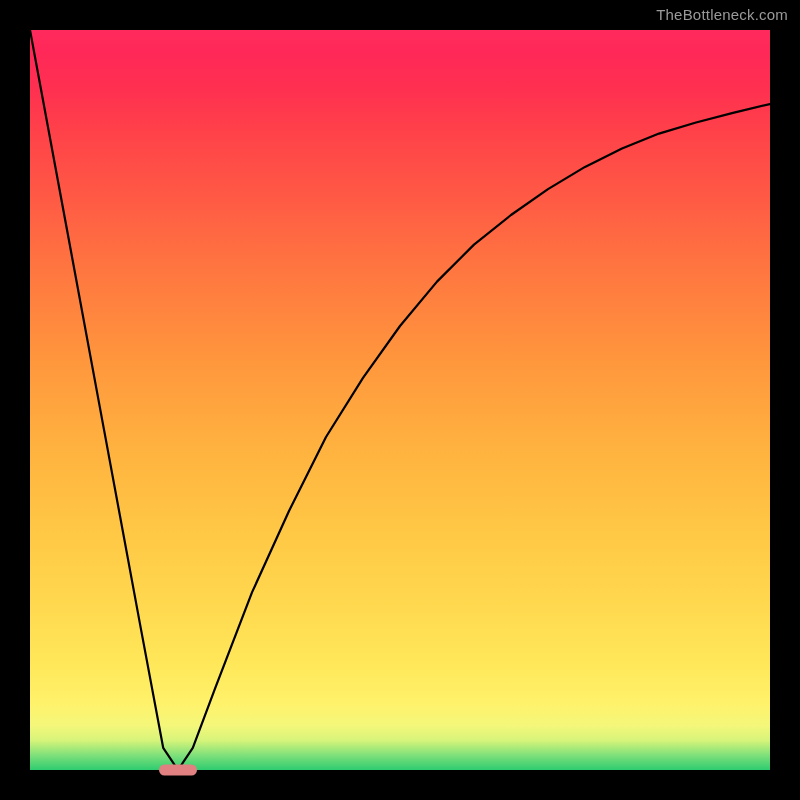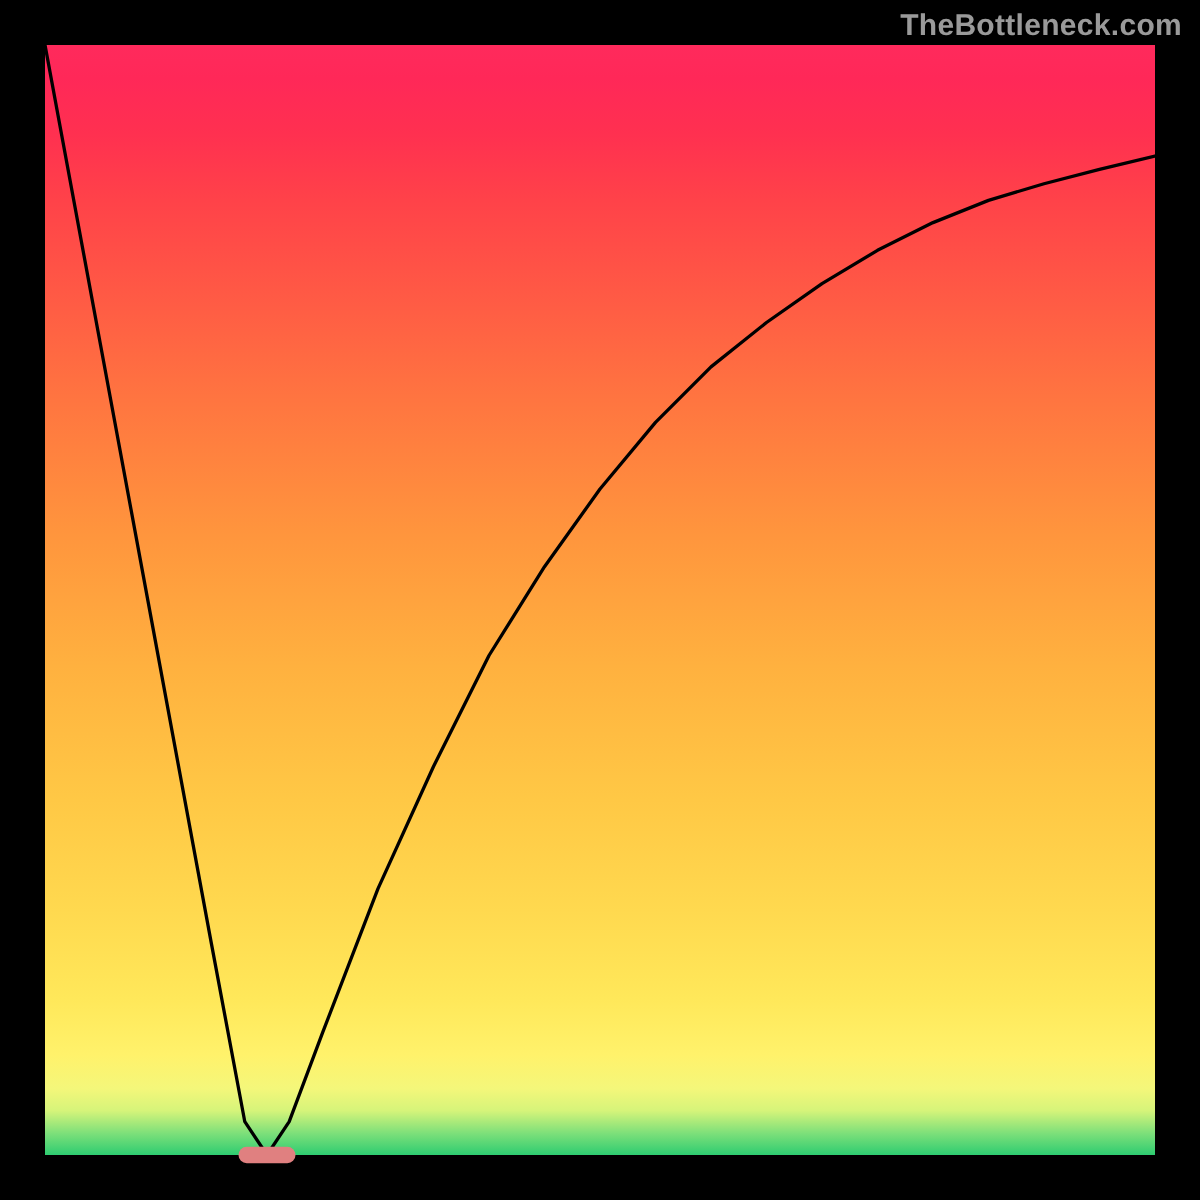--- a/index.html
+++ b/index.html
@@ -48,22 +48,22 @@
     height: 11px;
     background: #e08080;
     border-radius: 6px;
     transform: translate(-50%, -50%);
   }
   .watermark {
     position: absolute;
     top: 6px;
     right: 12px;
     color: #9a9a9a;
-    font-size: 20px;
-    font-weight: 700;
+    font-size: 15px;
+    font-weight: 400;
     letter-spacing: 0.2px;
   }
   svg.curve {
     position: absolute;
     left: 0;
     top: 0;
     width: 740px;
     height: 740px;
   }
 </style>

